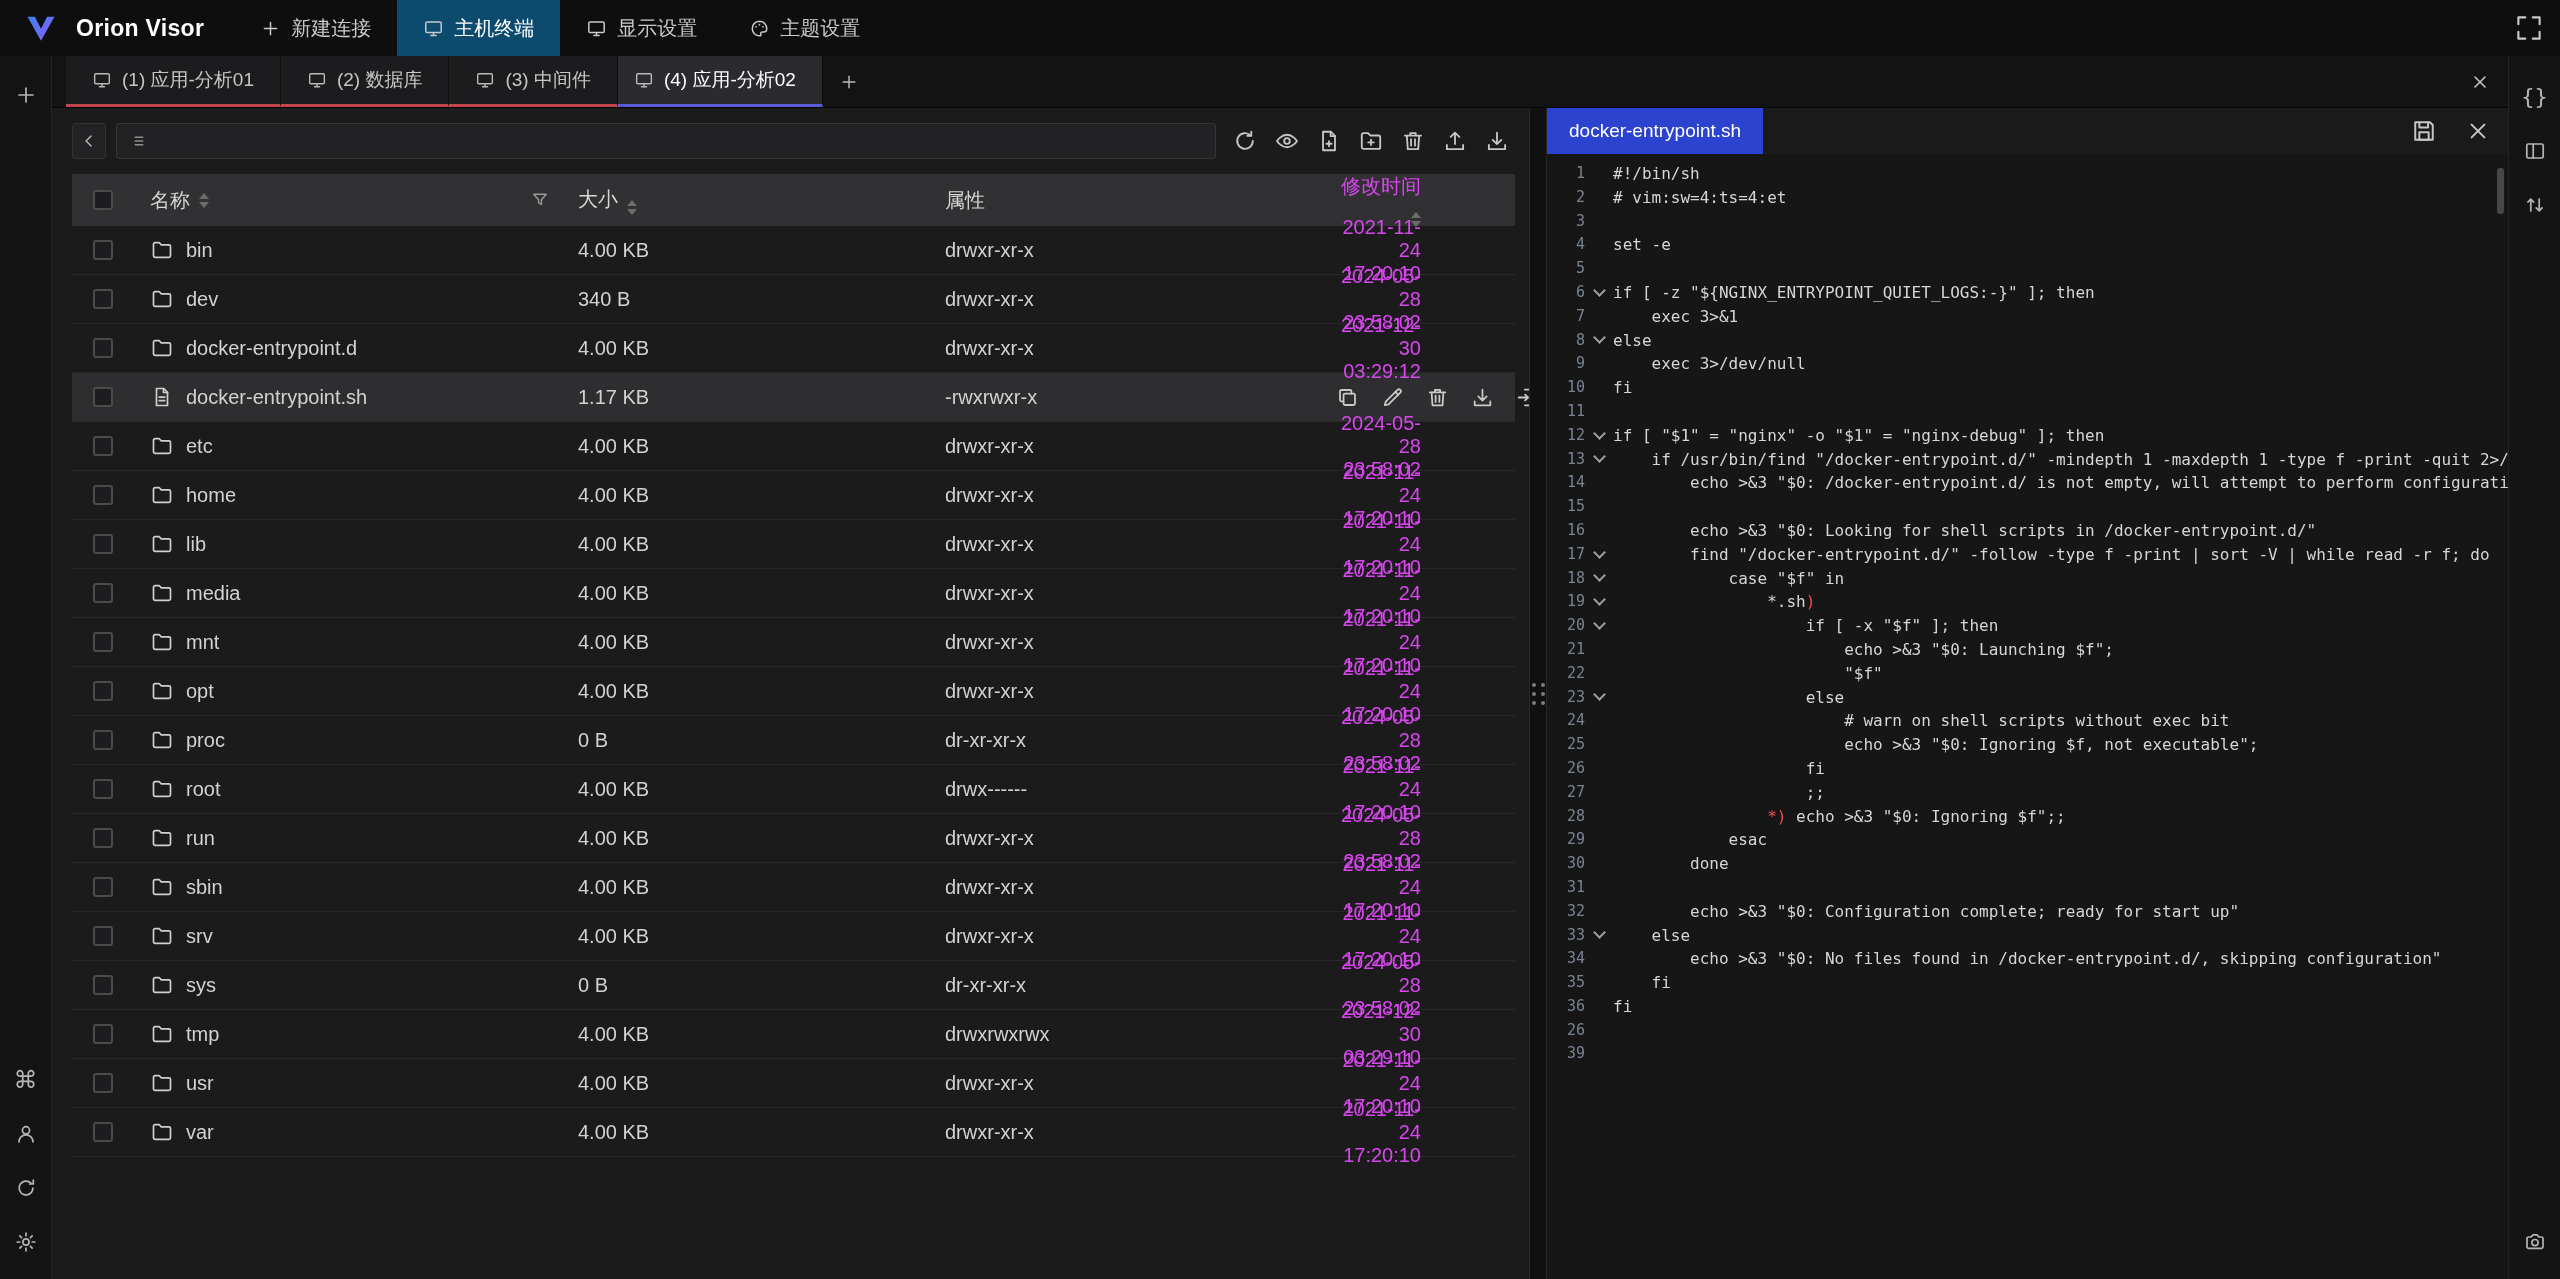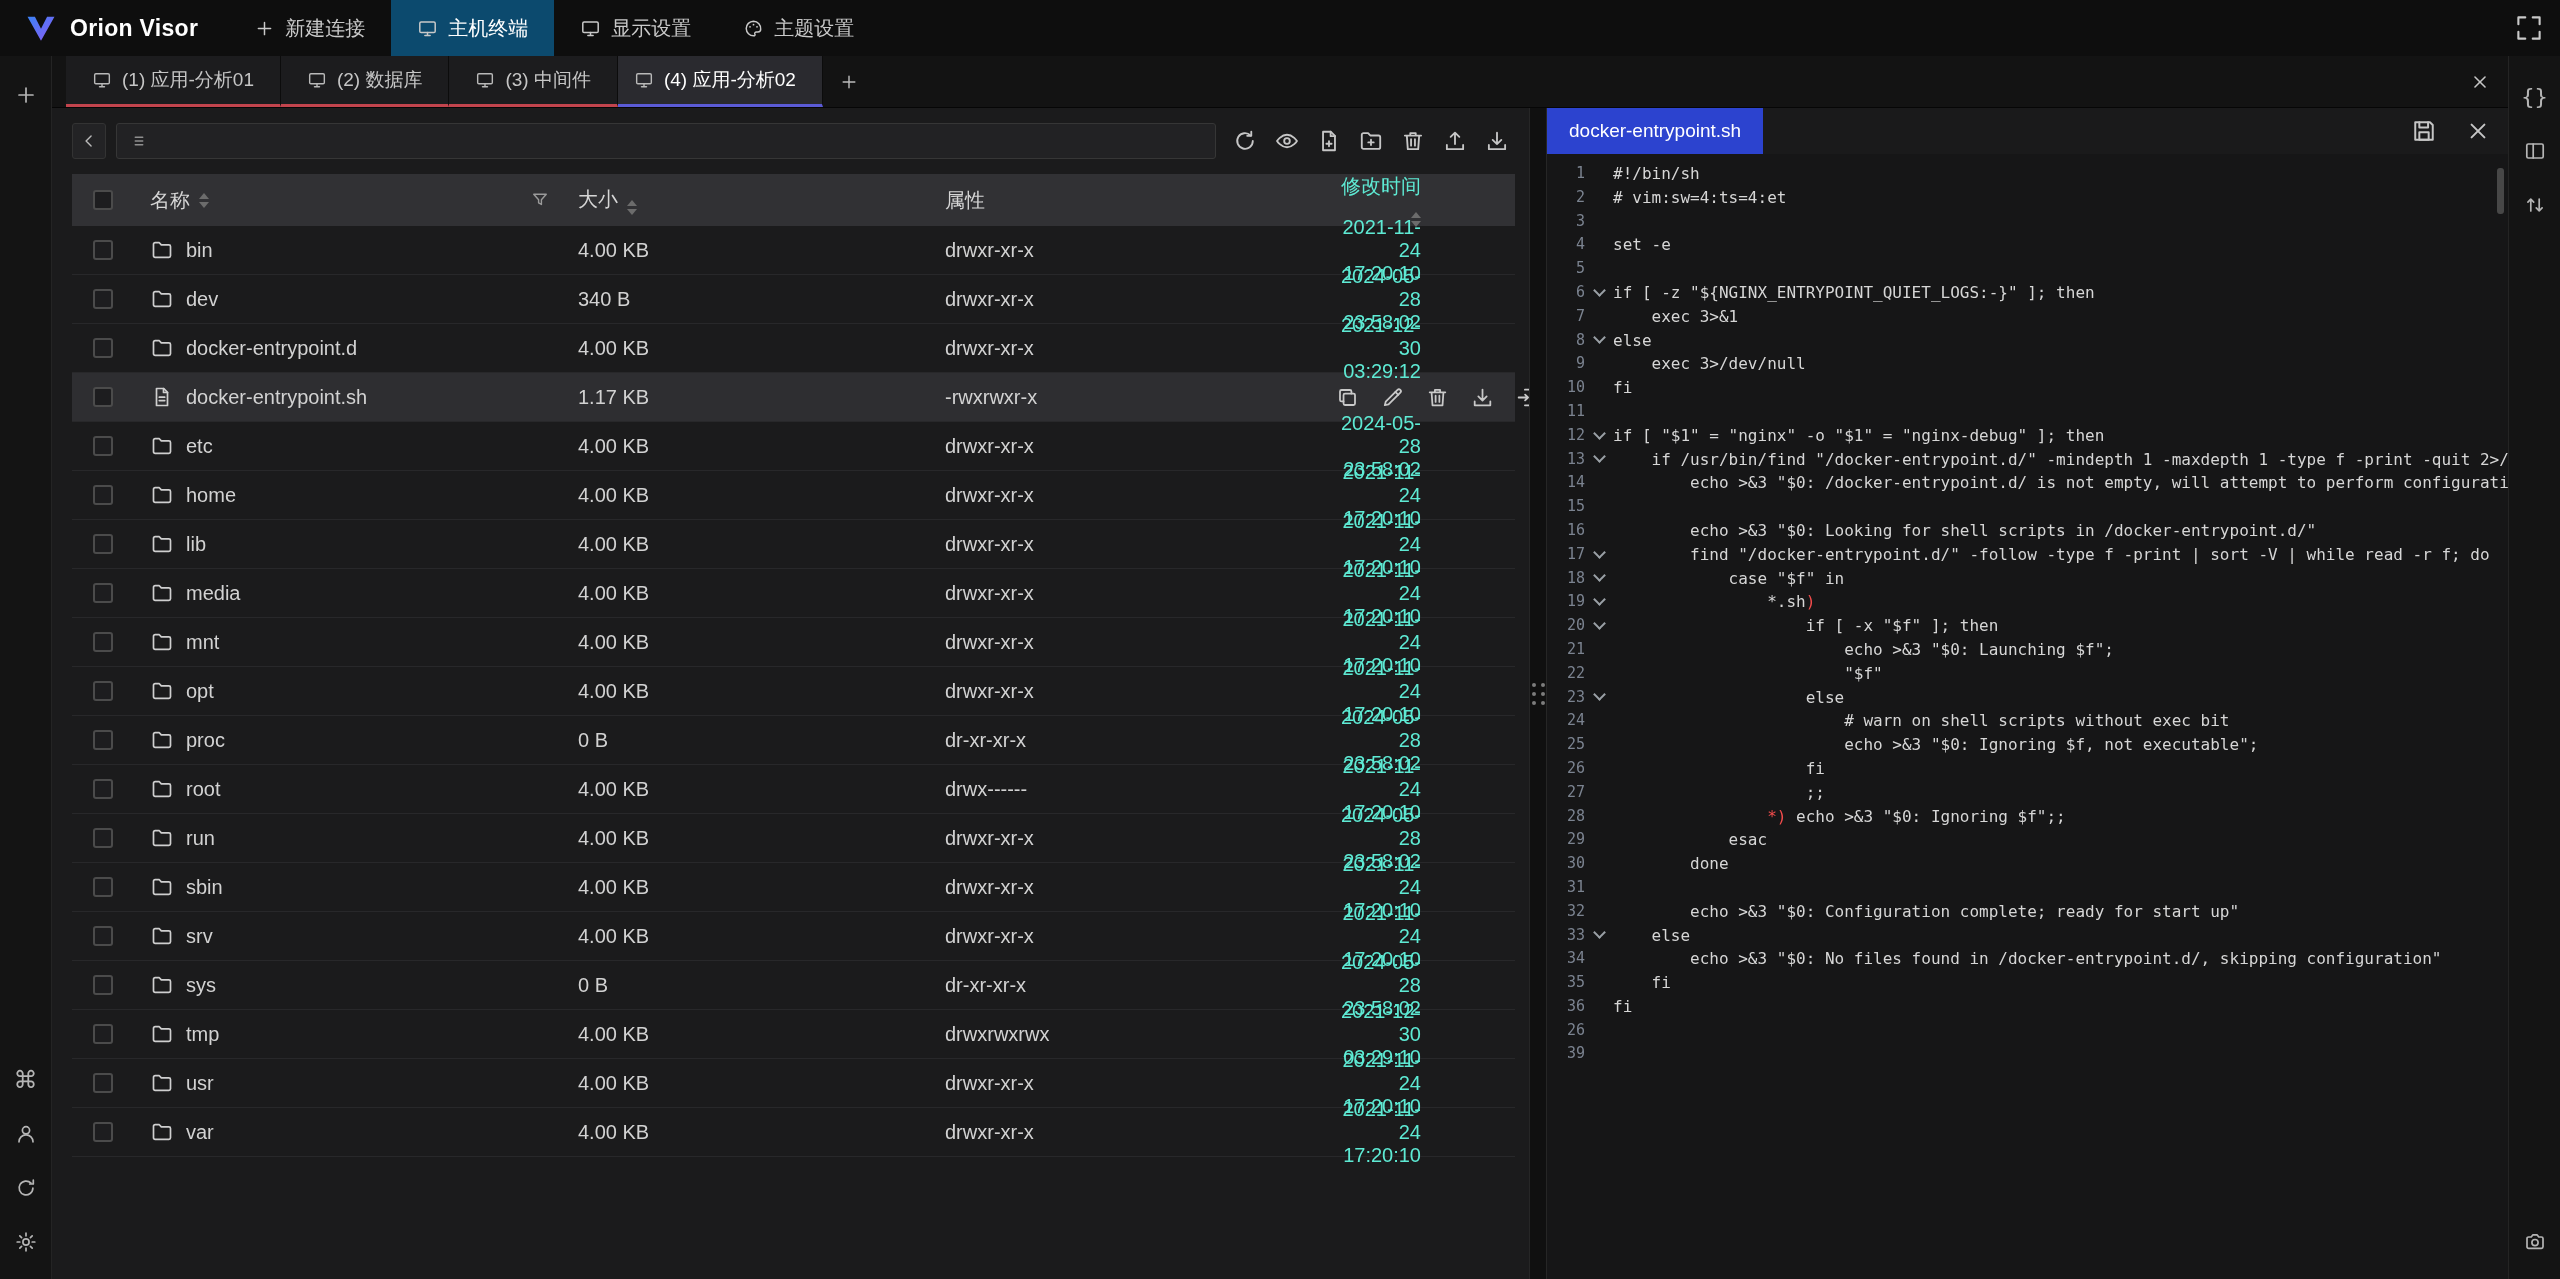--- a/index.html
+++ b/index.html
@@ -1,21 +1,21 @@
 <!DOCTYPE html>
 <html><head>
 <meta charset="utf-8">
 <style>
   * { margin:0; padding:0; box-sizing:border-box; }
   html,body { width:2560px; height:1279px; overflow:hidden; background:#1b1b1c;
     font-family:"Liberation Sans", sans-serif; color:#d9d9d9; }
 
   
   .topnav { height:56px; background:#0e0e0e; display:flex; align-items:stretch; padding-left:24px; }
-  .logo { display:flex; align-items:center; gap:12px; margin-right:30px; }
+  .logo { display:flex; align-items:center; gap:18px; margin-right:30px; }
   .logo svg { width:34px; height:34px; }
   .logo-text { font-size:23px; font-weight:bold; color:#ffffff; letter-spacing:.3px; }
   .nav-item { display:flex; align-items:center; gap:10px; padding:0 26px; font-size:20px; color:#c9c9c9; cursor:pointer; }
   .nav-item.active { background:#0c4a6e; color:#ffffff; }
   .nav-item .i22 { width:21px; height:21px; color:#c9c9c9; }
   .topnav-right { margin-left:auto; display:flex; align-items:center; padding-right:16px; }
   .fsbtn { width:30px; height:30px; color:#c9c9c9; cursor:pointer; }
 
   
   .workspace { display:flex; height:1223px; }
@@ -65,21 +65,21 @@
   .fhead { height:52px; background:#313134; display:flex; align-items:center; color:#d6d6d6; }
   .frow { height:49px; display:flex; align-items:center; border-bottom:1px solid #28282a; color:#d2d2d2; cursor:default; }
   .frow.selected { background:#2e2e31; }
   .cell { flex:none; }
   .cell.check { width:62px; display:flex; justify-content:center; }
   .cb { width:20px; height:20px; border:2px solid #4b4b4b; border-radius:3px; background:#1d1d1f; cursor:pointer; }
   .cell.name { width:444px; display:flex; align-items:center; gap:12px; padding-left:16px; }
   .cell.name .ficon { width:24px; height:24px; color:#cfcfcf; flex:none; }
   .cell.size { width:367px; }
   .cell.attr { width:390px; }
-  .cell.time { flex:1; text-align:right; padding-right:94px; color:#5eead4; }
+  .cell.time { flex:1; text-align:right; padding-right:94px; color:#d946ef; }
   .hname { justify-content:space-between; padding-right:28px; }
   .hlbl { display:inline-flex; align-items:center; }
   .sorter { display:inline-flex; flex-direction:column; gap:3px; margin-left:9px; cursor:pointer; }
   .sorter i { display:block; width:0; height:0; border-left:5px solid transparent; border-right:5px solid transparent; }
   .sorter .up { border-bottom:6px solid #6c6c6c; }
   .sorter .dn { border-top:6px solid #6c6c6c; }
   .funnel { width:20px; height:20px; color:#9a9a9a; cursor:pointer; }
   .acts { flex:1; display:flex; justify-content:flex-end; gap:20px; padding-right:34px; }
   .act { width:25px; height:25px; color:#c9c9c9; cursor:pointer; }
   .act svg, .funnel svg, .ficon svg { width:100%; height:100%; }

